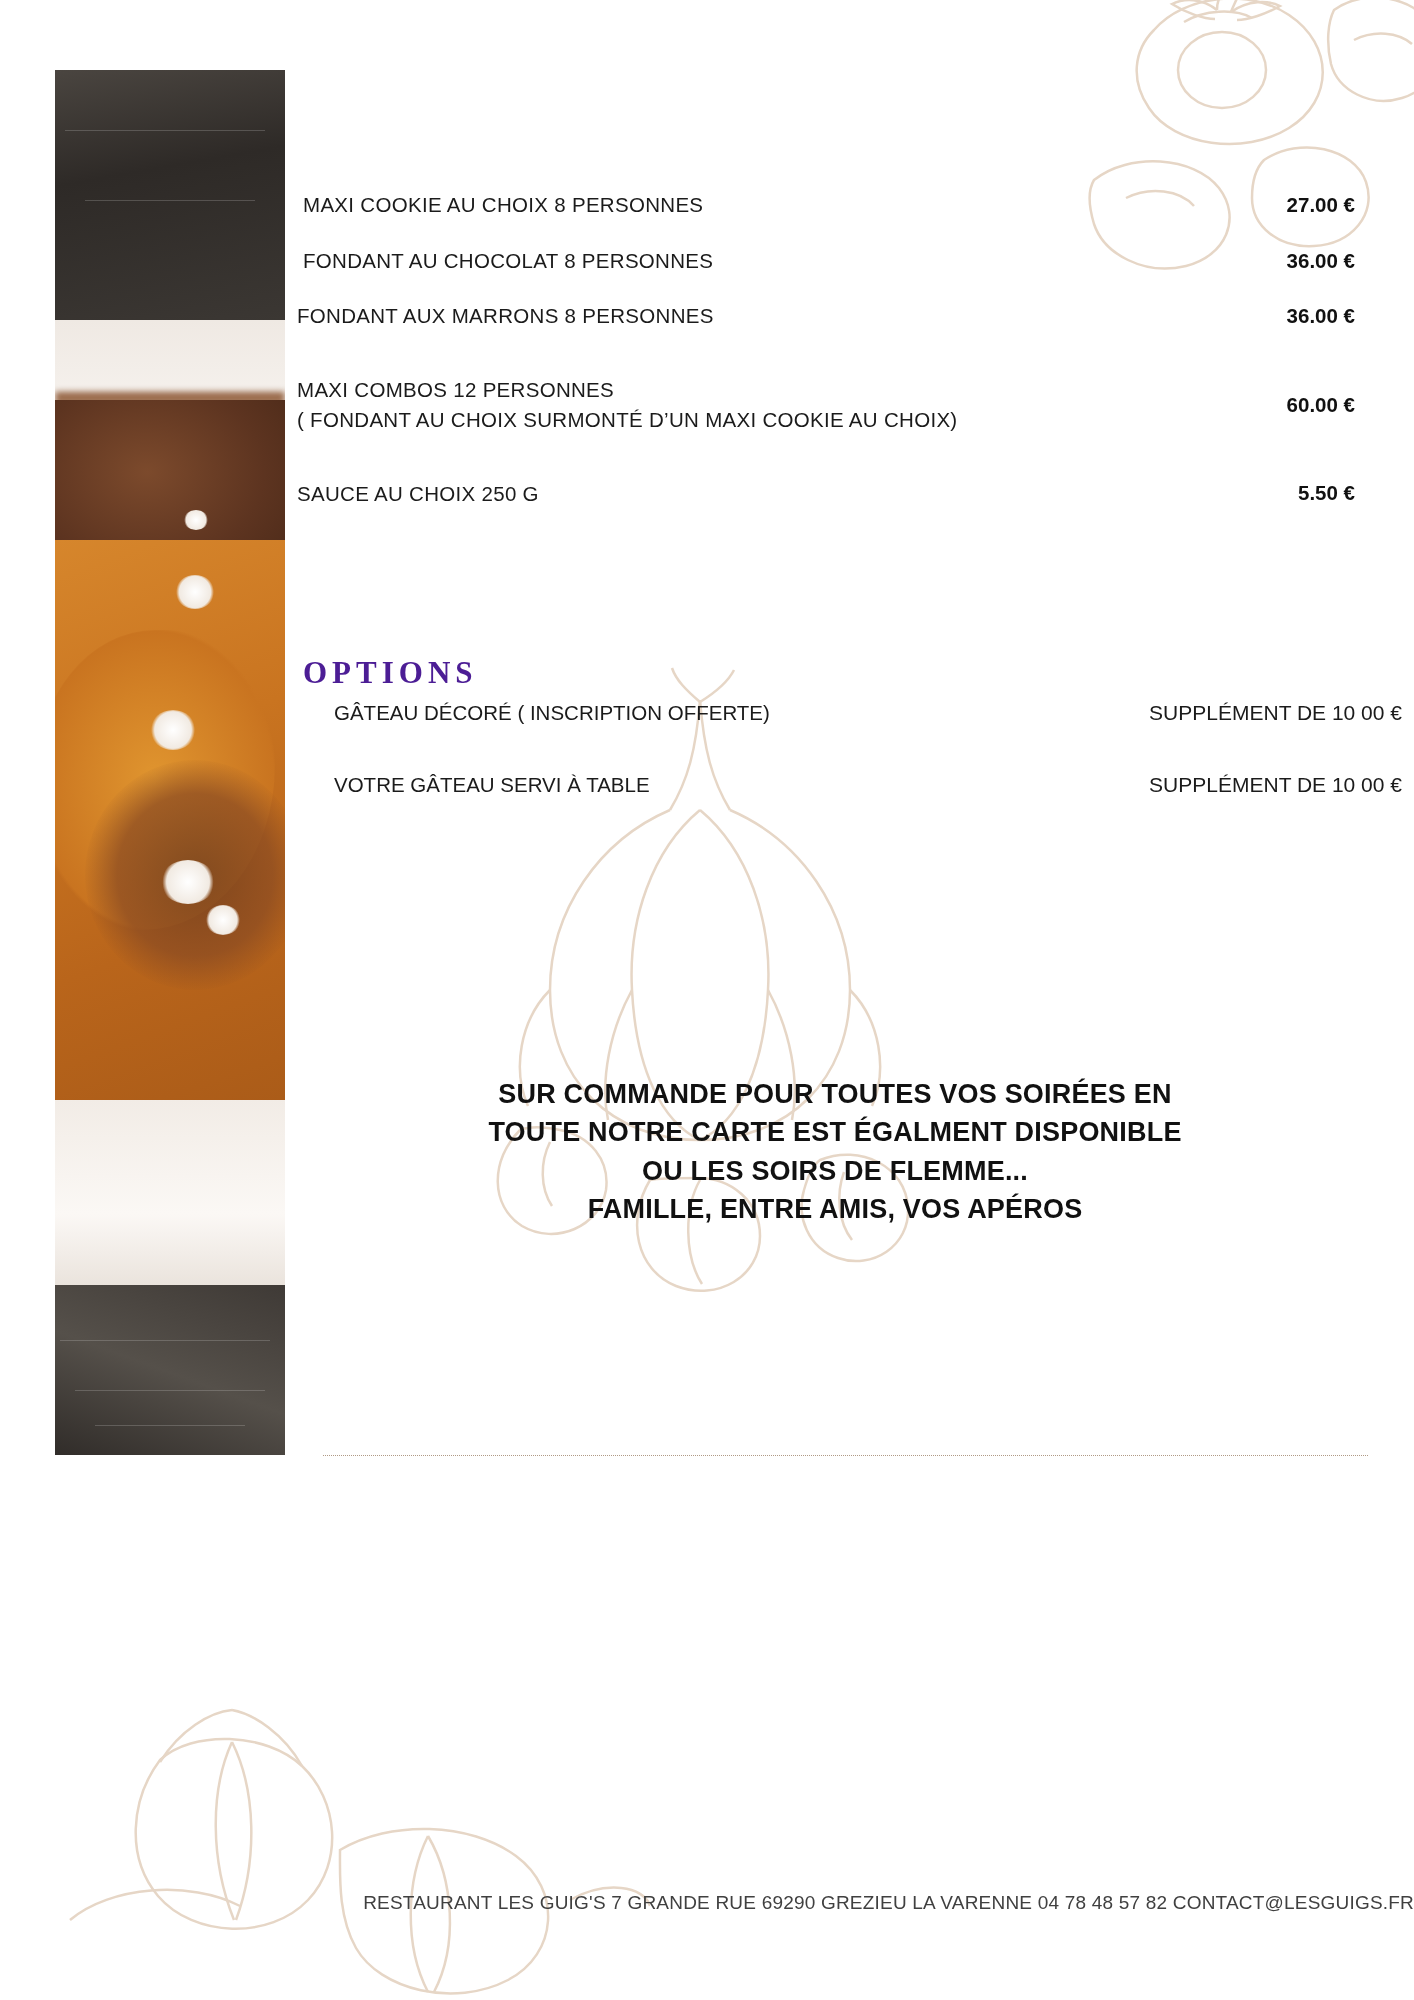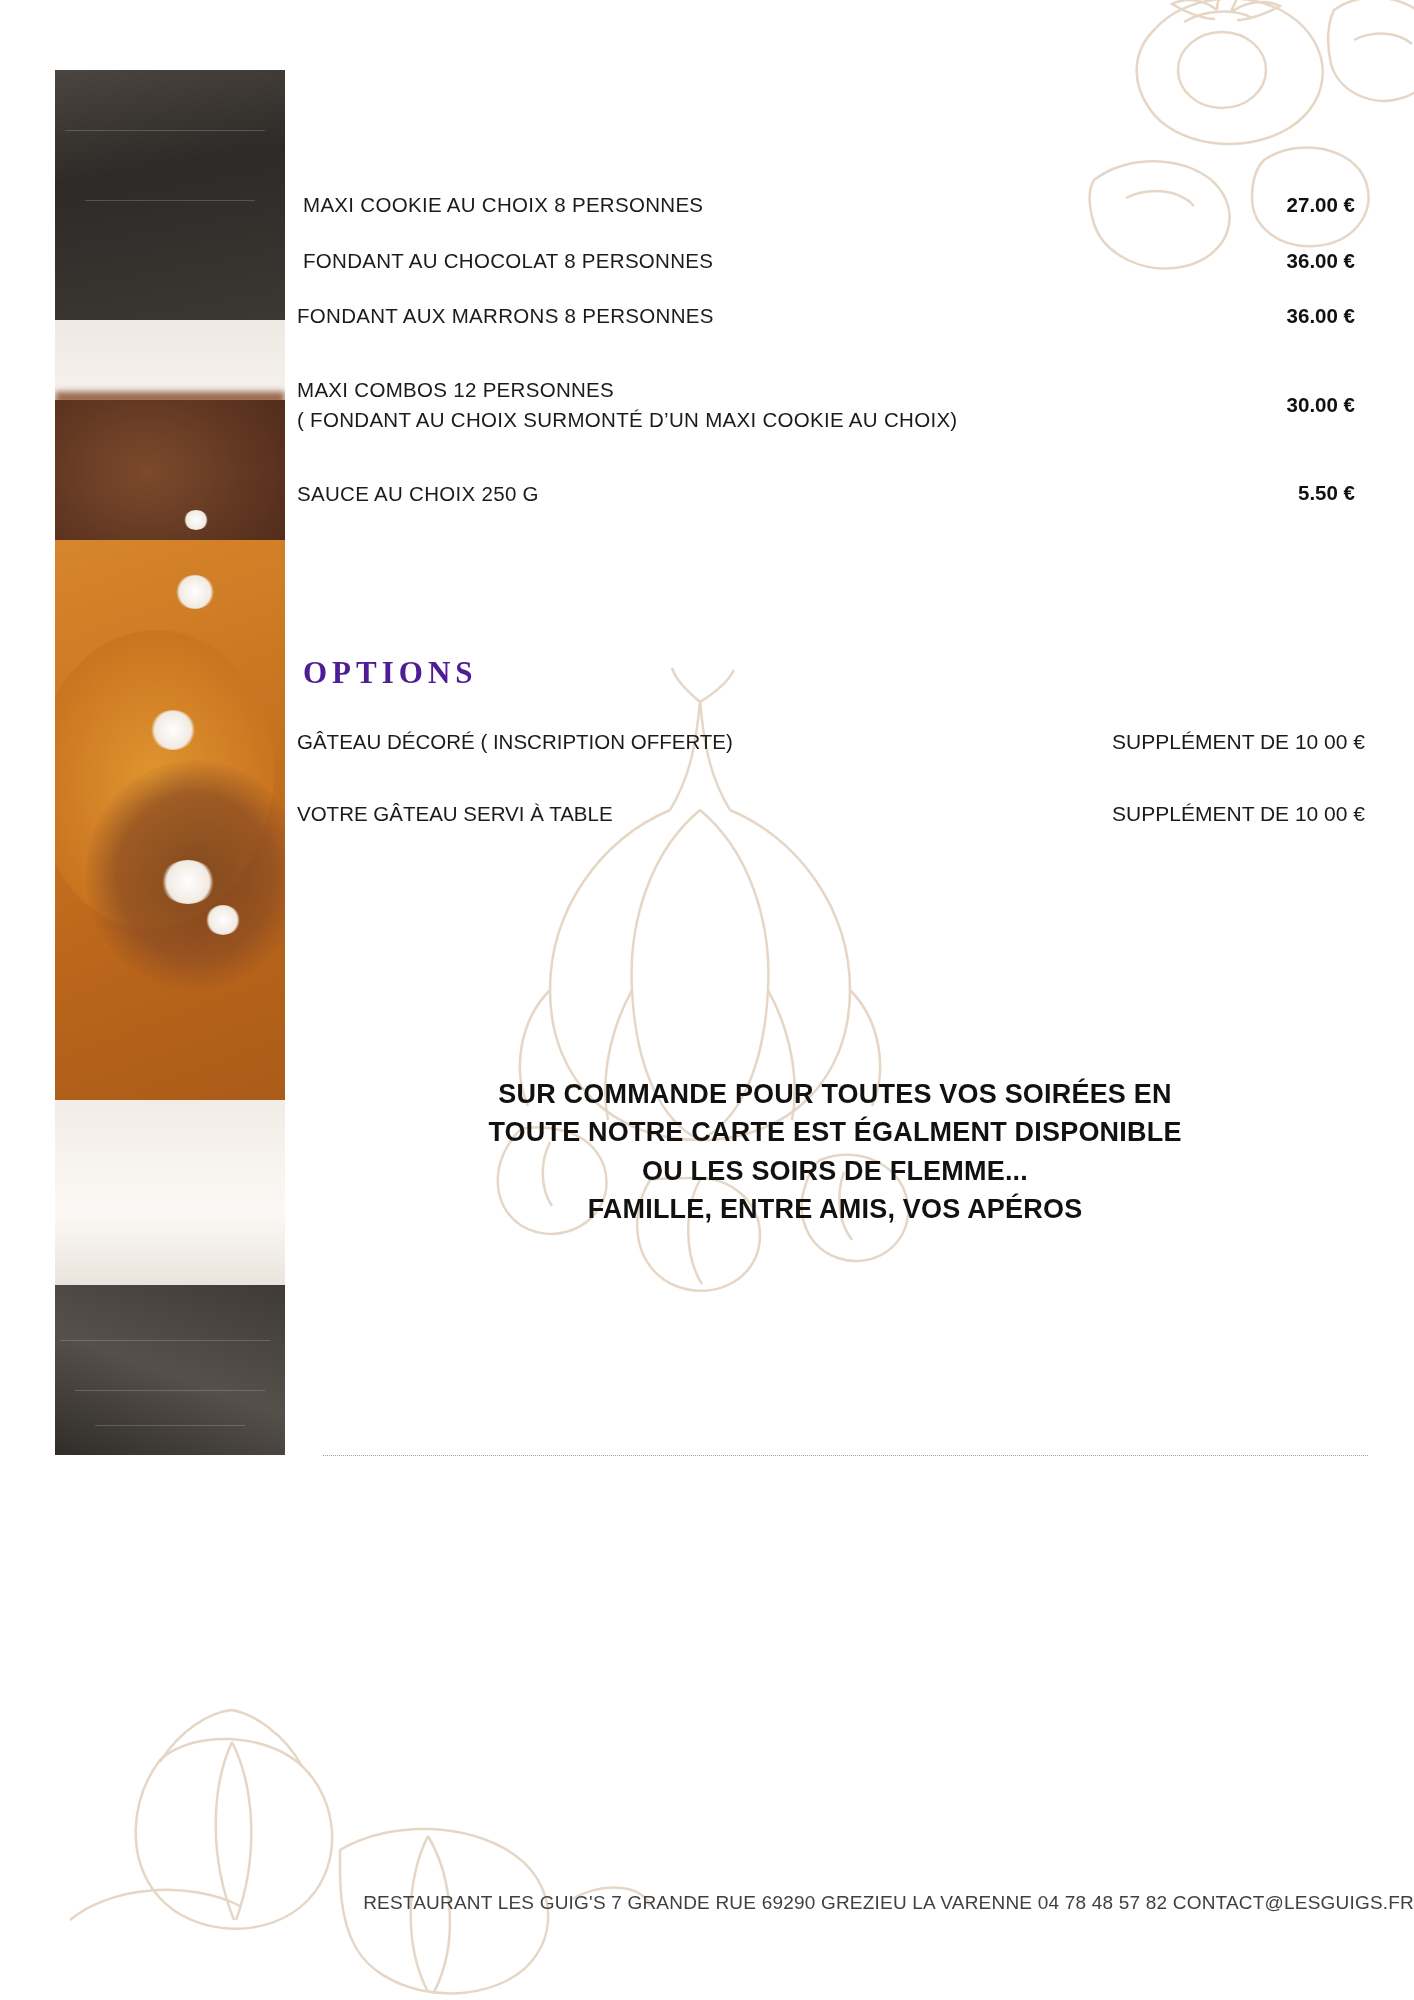--- a/index.html
+++ b/index.html
@@ -145,23 +145,24 @@
     left: 18px;
     font-size: 31px;
     font-weight: bold;
     letter-spacing: 5px;
     color: #4c1d95;
     font-family: "Liberation Serif", serif;
   }
 
   .options-list {
     position: absolute;
-    top: 730px;
+    top: 701px;
     left: 0;
     width: 1090px;
+    padding-left: 37px;
   }
   .option-row {
     display: flex;
     align-items: center;
     justify-content: space-between;
     padding: 0 10px 0 12px;
     margin-bottom: 48px;
   }
   .option-row .opt-name {
     font-size: 20.5px;
@@ -290,21 +291,21 @@
       <div class="item-name"> FONDANT AU CHOCOLAT 8 PERSONNES</div>
       <div class="item-price">36.00 €</div>
     </div>
     <div class="menu-row row-tall">
       <div class="item-name">FONDANT AUX MARRONS 8 PERSONNES</div>
       <div class="item-price">36.00 €</div>
     </div>
     <div class="menu-row row-tall">
       <div class="item-name" style="white-space: pre-line;">MAXI COMBOS 12 PERSONNES
 ( FONDANT AU CHOIX SURMONTÉ D’UN MAXI COOKIE AU CHOIX)</div>
-      <div class="item-price">30.00 €</div>
+      <div class="item-price">60.00 €</div>
     </div>
     <div class="menu-row row-indent-3">
       <div class="item-name">SAUCE AU CHOIX 250 G</div>
       <div class="item-price">5.50 €</div>
     </div>
   </div>
 
   <div class="options-title">OPTIONS</div>
 
   <div class="options-list">

